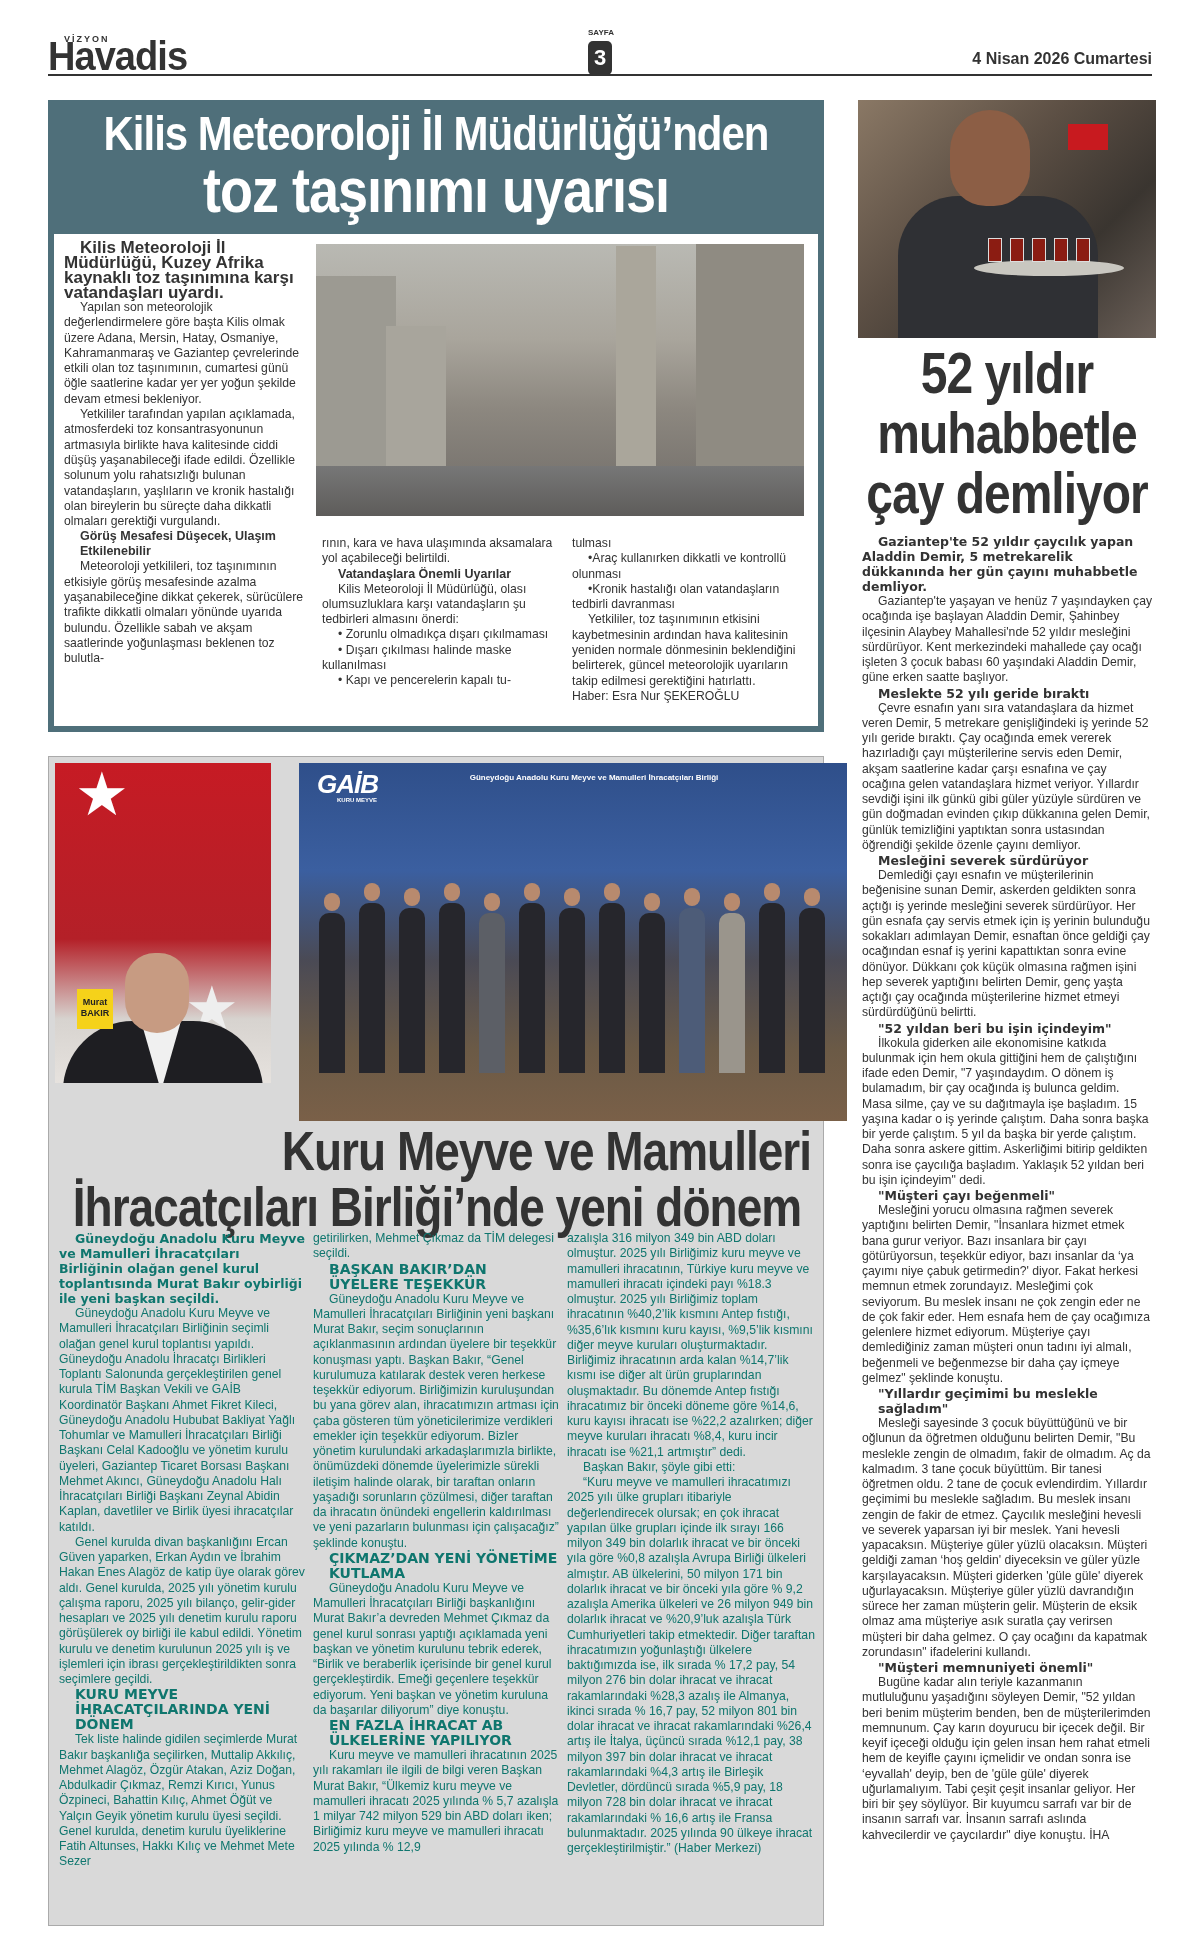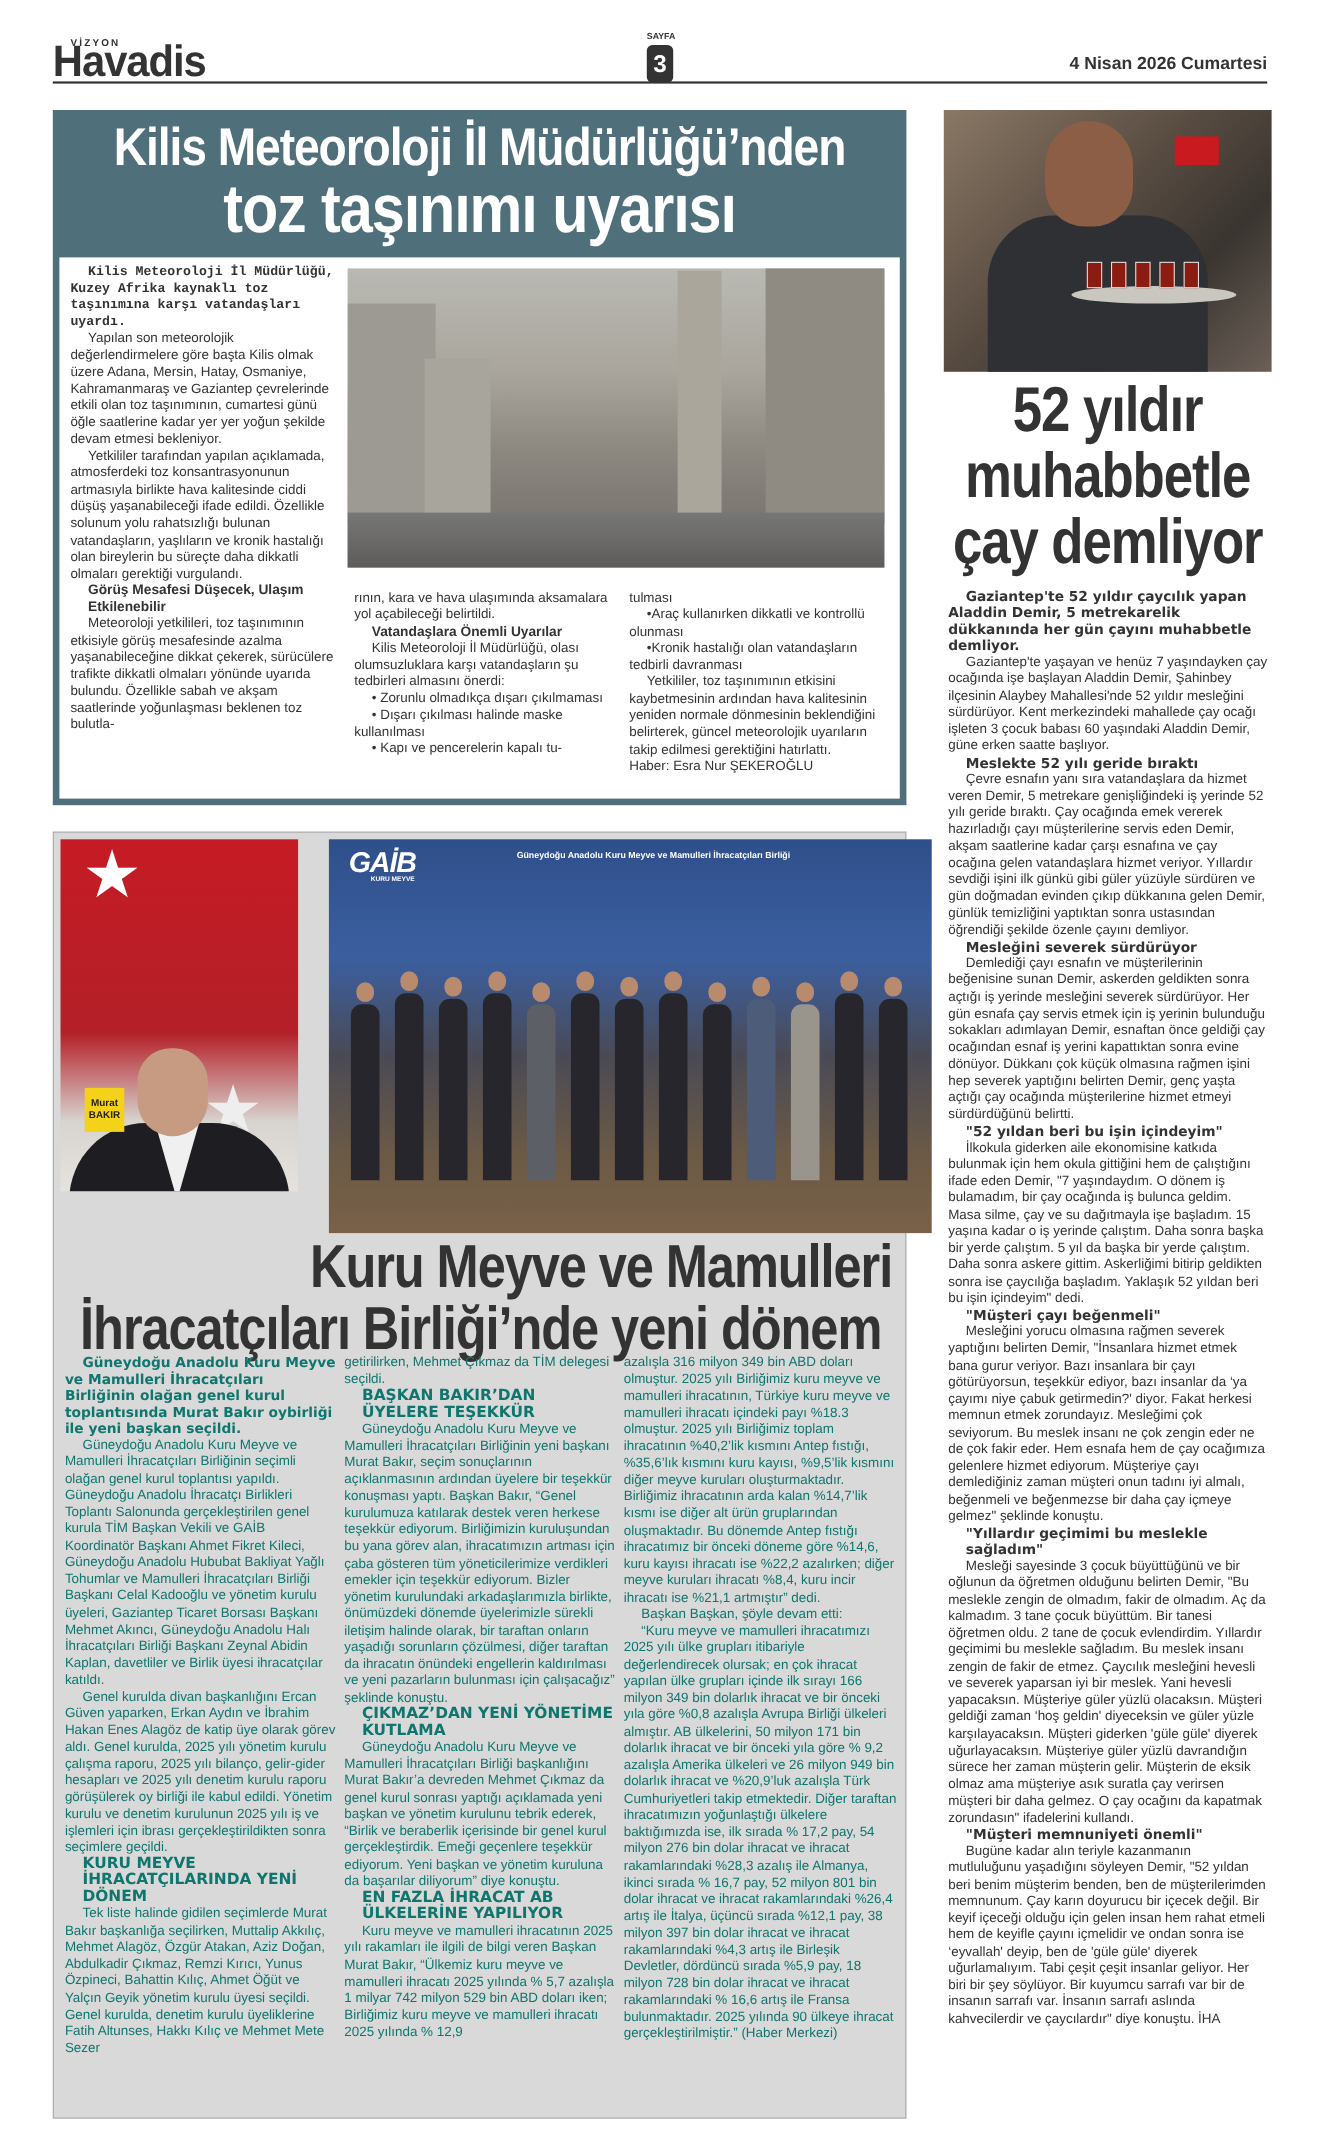--- a/index.html
+++ b/index.html
@@ -17,21 +17,21 @@
   .date { position: absolute; right: 0; top: 26px; font-weight: bold; font-size: 16px; color: #333; }
 
   
   .a1 { position: absolute; left: 48px; top: 100px; width: 776px; height: 632px; background: #4f6f7a; }
   .a1-headline { position: absolute; left: 0; top: 6px; width: 100%; text-align: center; color: #fff; font-weight: bold; font-family: "Liberation Sans", sans-serif; line-height: 56px; }
   .a1-h1 { font-size: 42px; letter-spacing: -1px; display:block; transform: scaleY(1.15); }
   .a1-h2 { font-size: 54px; letter-spacing: -1px; display:block; transform: scaleY(1.15); }
   .a1-body { position: absolute; left: 6px; top: 134px; width: 764px; height: 492px; background: #fff; }
   .col { position: absolute; font-size: 12.2px; line-height: 15.3px; color: #333; }
   .col p { text-indent: 16px; text-align: left; }
-  .col .lead { font-weight: bold; font-family: Liberation Mono, monospace; font-size: 12px; line-height: 15px; }
+  .col .lead { font-weight: bold; font-family: Liberation Sans, sans-serif; font-size: 17px; line-height: 15px; }
   .col .sub { font-weight: bold; font-family: Liberation Sans, sans-serif; padding-left: 16px; text-indent: 0; font-size: 12.5px; line-height: 15px; }
   .col .sig { text-indent: 0; }
   .photo-fog { position: absolute; left: 316px; top: 244px; width: 488px; height: 272px;
     background: linear-gradient(180deg, #b9b9b3 0%, #a9a59c 35%, #8d8880 60%, #6e6a66 100%); overflow: hidden; }
   .fog-bld { position: absolute; bottom: 40px; background: #8a857a; }
   .fog-road { position: absolute; left: 0; bottom: 0; width: 100%; height: 50px; background: linear-gradient(180deg,#777 0%, #5e5c5a 100%); }
 
   
   .photo-cay { position: absolute; left: 858px; top: 100px; width: 298px; height: 238px;
     background: linear-gradient(135deg, #8a7865 0%, #5c4f44 40%, #3a3530 70%, #6b6058 100%); overflow: hidden; }
@@ -212,16 +212,16 @@
     <p style="text-indent:0">getirilirken, Mehmet Çıkmaz da TİM delegesi seçildi.</p>
     <p class="sub">BAŞKAN BAKIR’DAN ÜYELERE TEŞEKKÜR</p>
     <p>Güneydoğu Anadolu Kuru Meyve ve Mamulleri İhracatçıları Birliğinin yeni başkanı Murat Bakır, seçim sonuçlarının açıklanmasının ardından üyelere bir teşekkür konuşması yaptı. Başkan Bakır, “Genel kurulumuza katılarak destek veren herkese teşekkür ediyorum. Birliğimizin kuruluşundan bu yana görev alan, ihracatımızın artması için çaba gösteren tüm yöneticilerimize verdikleri emekler için teşekkür ediyorum. Bizler yönetim kurulundaki arkadaşlarımızla birlikte, önümüzdeki dönemde üyelerimizle sürekli iletişim halinde olarak, bir taraftan onların yaşadığı sorunların çözülmesi, diğer taraftan da ihracatın önündeki engellerin kaldırılması ve yeni pazarların bulunması için çalışacağız” şeklinde konuştu.</p>
     <p class="sub">ÇIKMAZ’DAN YENİ YÖNETİME KUTLAMA</p>
     <p>Güneydoğu Anadolu Kuru Meyve ve Mamulleri İhracatçıları Birliği başkanlığını Murat Bakır’a devreden Mehmet Çıkmaz da genel kurul sonrası yaptığı açıklamada yeni başkan ve yönetim kurulunu tebrik ederek, “Birlik ve beraberlik içerisinde bir genel kurul gerçekleştirdik. Emeği geçenlere teşekkür ediyorum. Yeni başkan ve yönetim kuruluna da başarılar diliyorum” diye konuştu.</p>
     <p class="sub">EN FAZLA İHRACAT AB ÜLKELERİNE YAPILIYOR</p>
     <p>Kuru meyve ve mamulleri ihracatının 2025 yılı rakamları ile ilgili de bilgi veren Başkan Murat Bakır, “Ülkemiz kuru meyve ve mamulleri ihracatı 2025 yılında % 5,7 azalışla 1 milyar 742 milyon 529 bin ABD doları iken; Birliğimiz kuru meyve ve mamulleri ihracatı 2025 yılında % 12,9</p>
   </div>
   <div class="a2-col" style="left:518px;">
     <p style="text-indent:0">azalışla 316 milyon 349 bin ABD doları olmuştur. 2025 yılı Birliğimiz kuru meyve ve mamulleri ihracatının, Türkiye kuru meyve ve mamulleri ihracatı içindeki payı %18.3 olmuştur. 2025 yılı Birliğimiz toplam ihracatının %40,2’lik kısmını Antep fıstığı, %35,6’lık kısmını kuru kayısı, %9,5’lik kısmını diğer meyve kuruları oluşturmaktadır. Birliğimiz ihracatının arda kalan %14,7’lik kısmı ise diğer alt ürün gruplarından oluşmaktadır. Bu dönemde Antep fıstığı ihracatımız bir önceki döneme göre %14,6, kuru kayısı ihracatı ise %22,2 azalırken; diğer meyve kuruları ihracatı %8,4, kuru incir ihracatı ise %21,1 artmıştır” dedi.</p>
-    <p>Başkan Başkan, şöyle devam etti:</p>
+    <p>Başkan Bakır, şöyle gibi etti:</p>
     <p>“Kuru meyve ve mamulleri ihracatımızı 2025 yılı ülke grupları itibariyle değerlendirecek olursak; en çok ihracat yapılan ülke grupları içinde ilk sırayı 166 milyon 349 bin dolarlık ihracat ve bir önceki yıla göre %0,8 azalışla Avrupa Birliği ülkeleri almıştır. AB ülkelerini, 50 milyon 171 bin dolarlık ihracat ve bir önceki yıla göre % 9,2 azalışla Amerika ülkeleri ve 26 milyon 949 bin dolarlık ihracat ve %20,9’luk azalışla Türk Cumhuriyetleri takip etmektedir. Diğer taraftan ihracatımızın yoğunlaştığı ülkelere baktığımızda ise, ilk sırada % 17,2 pay, 54 milyon 276 bin dolar ihracat ve ihracat rakamlarındaki %28,3 azalış ile Almanya, ikinci sırada % 16,7 pay, 52 milyon 801 bin dolar ihracat ve ihracat rakamlarındaki %26,4 artış ile İtalya, üçüncü sırada %12,1 pay, 38 milyon 397 bin dolar ihracat ve ihracat rakamlarındaki %4,3 artış ile Birleşik Devletler, dördüncü sırada %5,9 pay, 18 milyon 728 bin dolar ihracat ve ihracat rakamlarındaki % 16,6 artış ile Fransa bulunmaktadır. 2025 yılında 90 ülkeye ihracat gerçekleştirilmiştir.” (Haber Merkezi)</p>
   </div>
 </section>
 
 </body></html>

